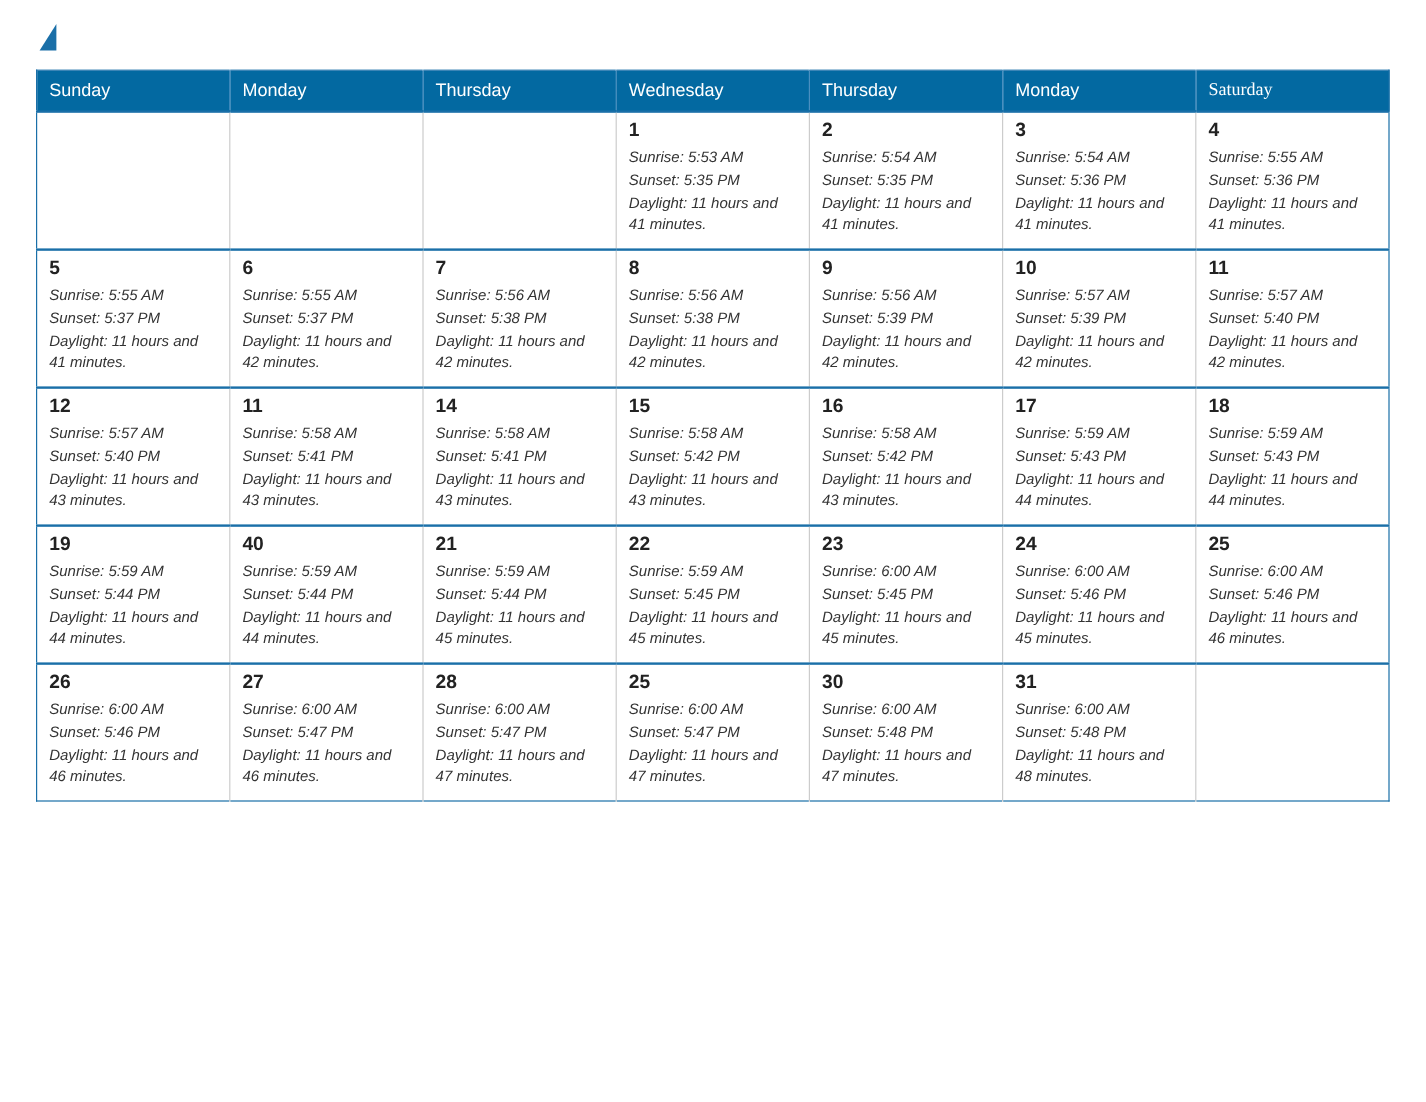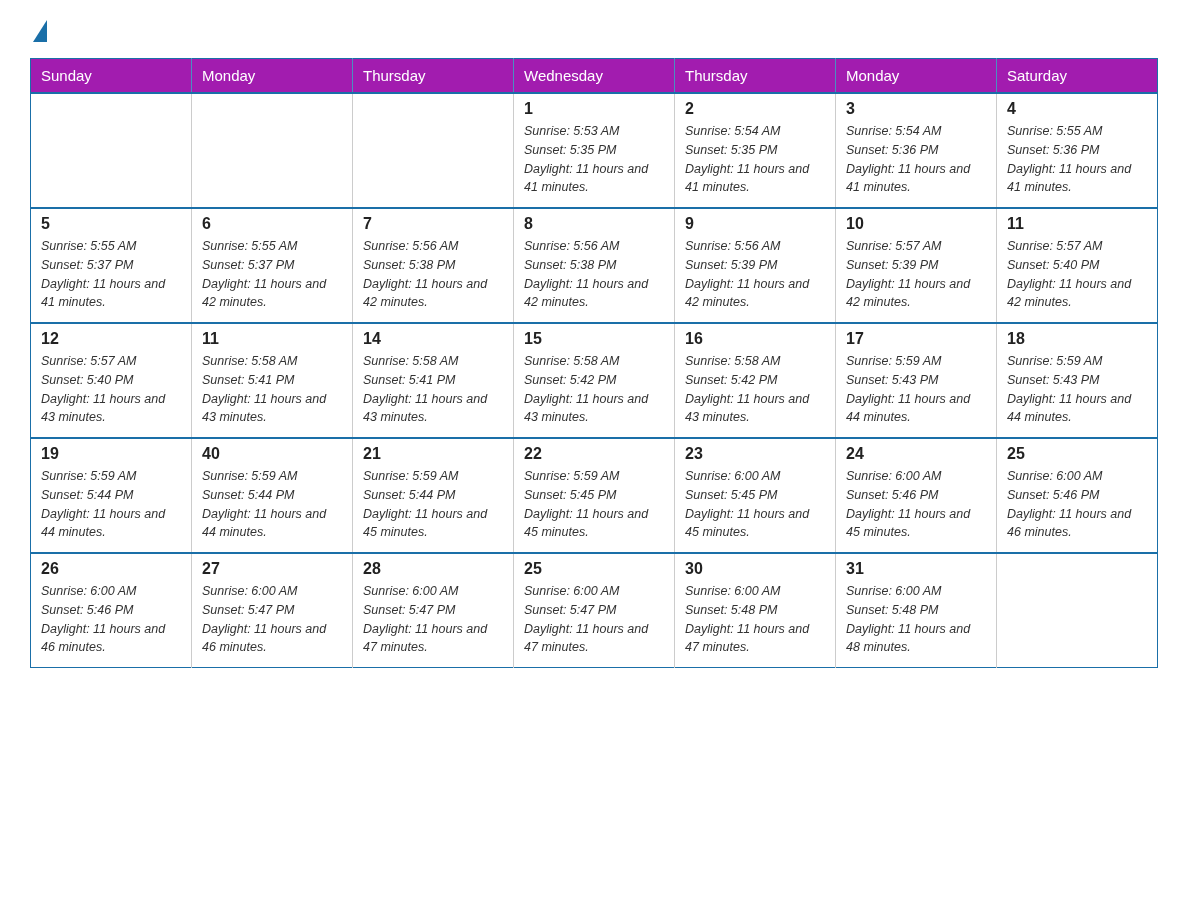--- a/index.html
+++ b/index.html
@@ -57,30 +57,31 @@
       font-size: 20px;
       color: #444;
       margin-top: 2px;
     }
     .calendar {
       width: 100%;
       border-collapse: collapse;
       border: 1px solid #1a6fa8;
     }
     .calendar thead tr th {
-      background-color: #a21caf;
+      background-color: #0369a1;
       color: #fff;
       padding: 8px 10px;
       text-align: left;
       font-size: 15px;
       font-weight: normal;
       border-right: 1px solid #4a8fc0;
     }
     .calendar thead tr th:last-child {
       border-right: none;
+      font-family: Liberation Serif, serif;
     }
     .calendar tbody tr td {
       vertical-align: top;
       padding: 6px 10px 10px 10px;
       border-top: 2px solid #1a6fa8;
       border-right: 1px solid #ccc;
       width: 14.28%;
       font-size: 13px;
       color: #333;
     }

